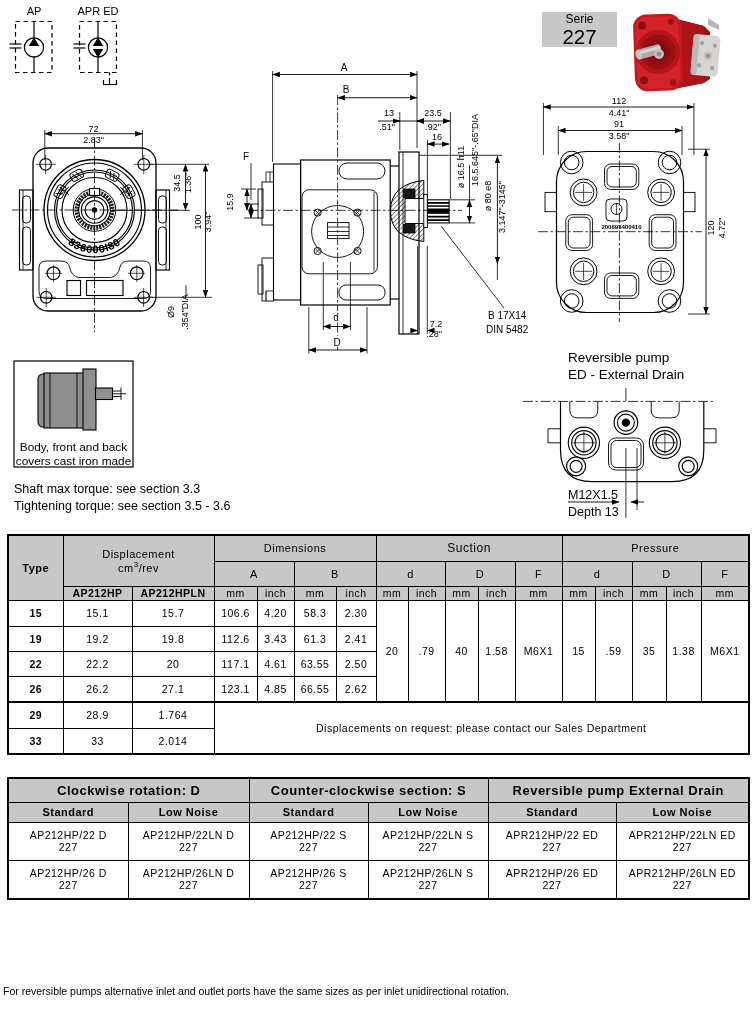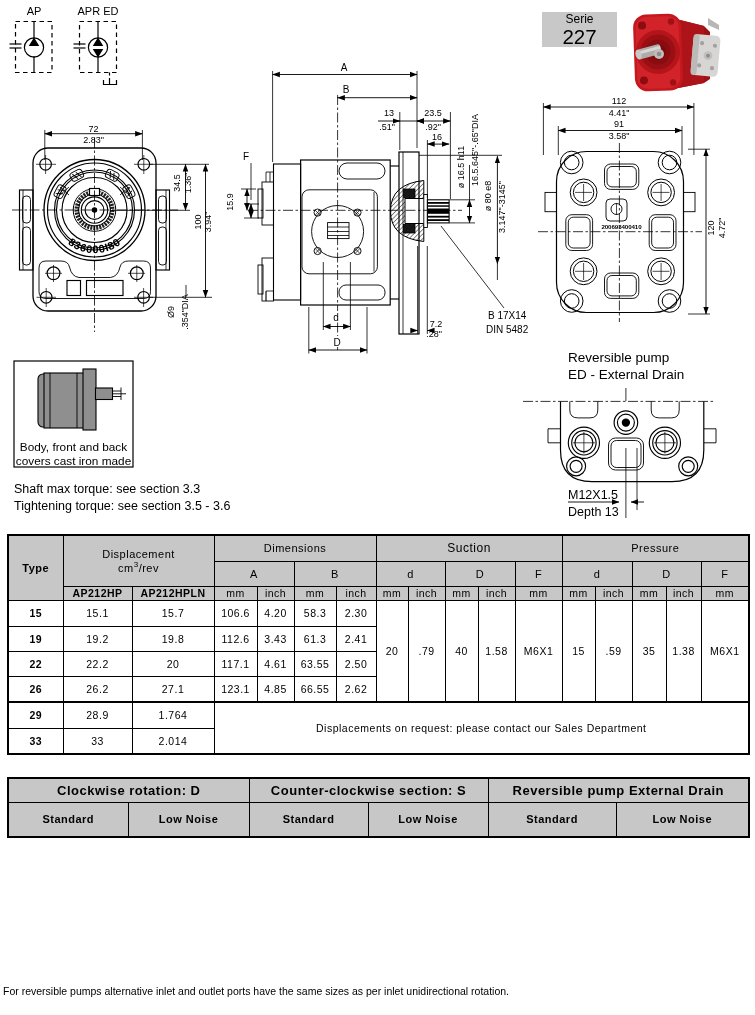--- a/index.html
+++ b/index.html
@@ -578,23 +578,39 @@
       <col style="width:120px">
       <col style="width:128px">
       <col style="width:133px">
     </colgroup>
 <tbody>
       <tr class="gr b" style="height:24px;font-size:13px">
   <td colspan="2">Clockwise rotation: D</td>
   <td colspan="2">Counter-clockwise section: S</td>
   <td colspan="2">Reversible pump External Drain</td>
 </tr>
-<tr class="gr b" style="height:35px;font-size:11px">
+<tr class="gr b" style="height:20px;font-size:11px">
   <td>Standard</td>
         <td>Low Noise</td>
         <td>Standard</td>
         <td>Low Noise</td>
         <td>Standard</td>
         <td>Low Noise</td>
 </tr>
+<tr style="height:38px">
+        <td>AP212HP/22 D<br>227</td>
+        <td>AP212HP/22LN D<br>227</td>
+        <td>AP212HP/22 S<br>227</td>
+        <td>AP212HP/22LN S<br>227</td>
+        <td>APR212HP/22 ED<br>227</td>
+        <td>APR212HP/22LN ED<br>227</td>
+      </tr>
+<tr style="height:39px">
+        <td>AP212HP/26 D<br>227</td>
+        <td>AP212HP/26LN D<br>227</td>
+        <td>AP212HP/26 S<br>227</td>
+        <td>AP212HP/26LN S<br>227</td>
+        <td>APR212HP/26 ED<br>227</td>
+        <td>APR212HP/26LN ED<br>227</td>
+      </tr>
 </tbody>
   </table>
 <div class="abs" style="left:3px;top:985px;font-size:10.5px">For reversible pumps alternative inlet and outlet ports have the same sizes as per inlet unidirectional rotation.</div>
 
 </body></html>

